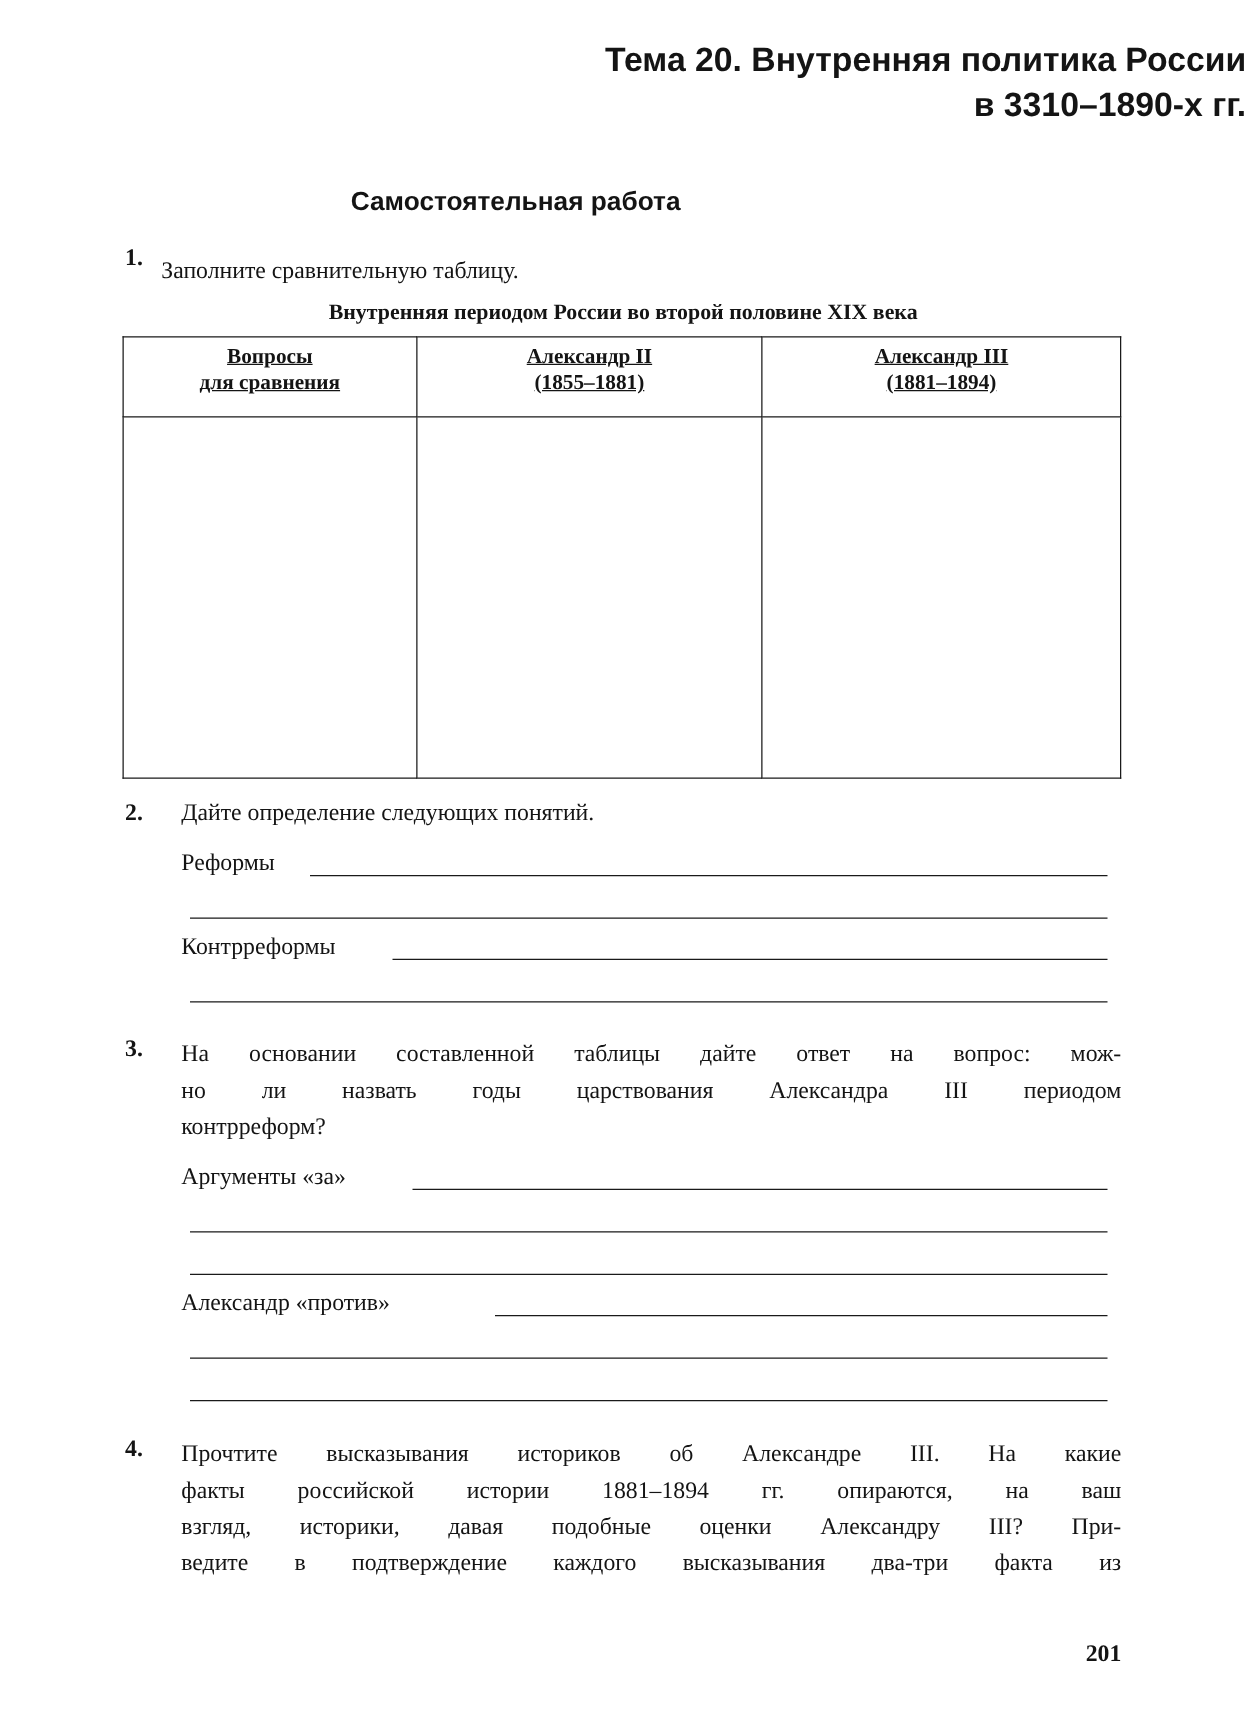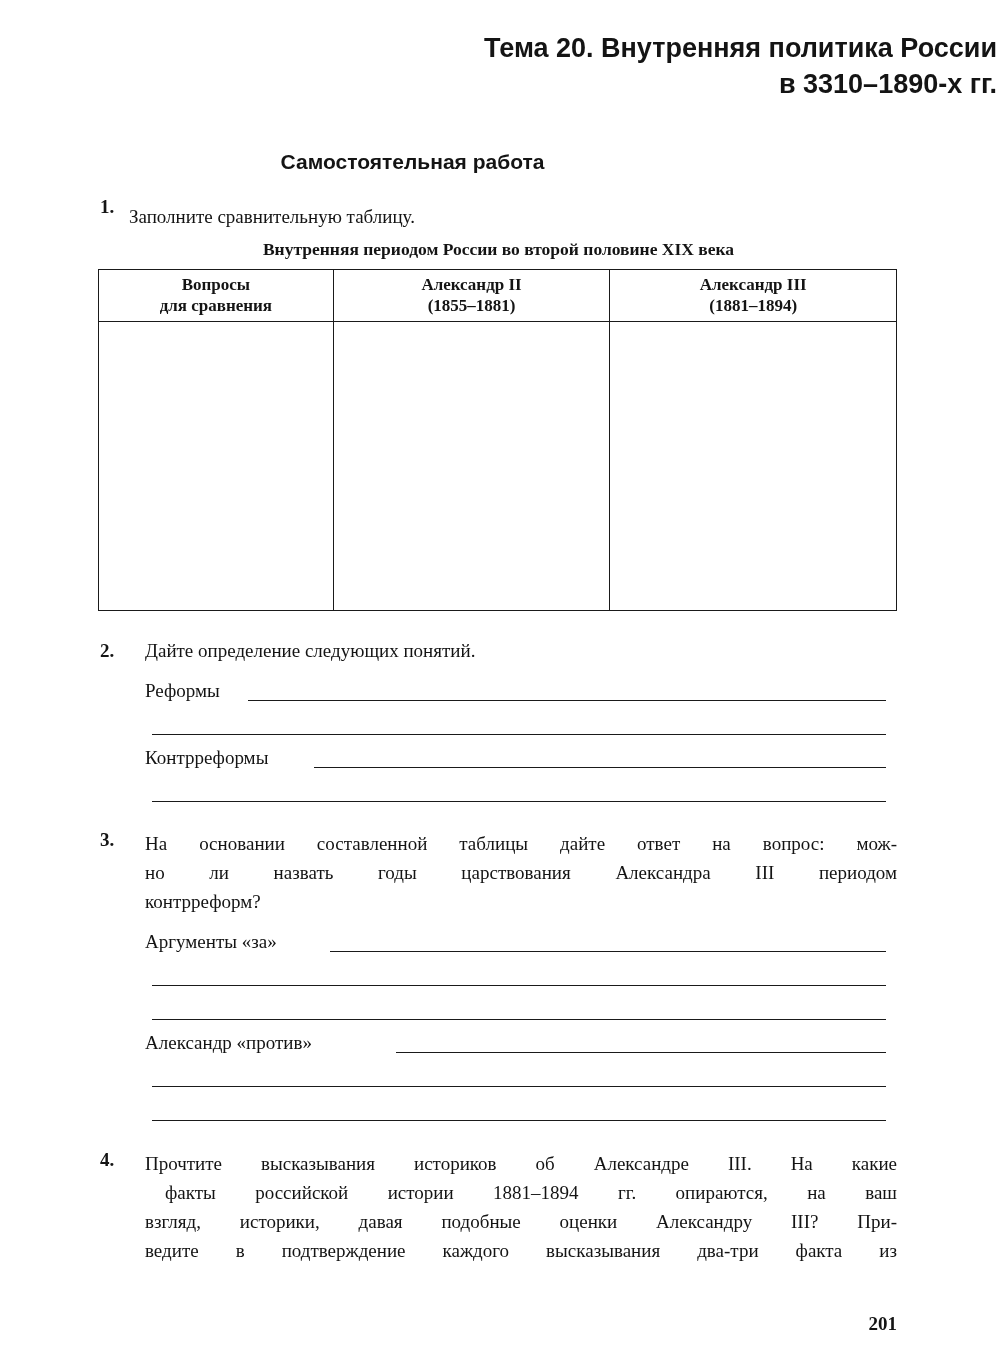--- a/index.html
+++ b/index.html
@@ -8,21 +8,21 @@
   .abs { position:absolute; }
   .title { left:0; width:997px; text-align:right; font-family:"Liberation Sans", sans-serif;
            font-weight:bold; font-size:27px; line-height:36px; top:30px; }
   .subtitle { left:0; width:825px; text-align:center; top:150px; font-family:"Liberation Sans", sans-serif;
               font-weight:bold; font-size:21px; }
   .num { font-weight:bold; font-size:19px; }
   .txt { font-size:19px; }
   .caption { left:0; width:997px; text-align:center; top:239px; font-weight:bold; font-size:17.5px; }
   table.cmp { position:absolute; left:98px; top:269px; width:799px; border-collapse:collapse; }
   table.cmp th { border:1.6px solid #1a1a1a; font-weight:bold; font-size:17px; line-height:21px;
-                 padding:3px 4px 4px; text-align:center; height:44px; }
+                 padding:3px 4px 16px; text-align:center; height:44px;text-decoration:underline; }
   table.cmp td { border:1.6px solid #1a1a1a; height:286px; }
   .line { position:absolute; border-bottom:1.5px solid #1a1a1a; height:0; }
   .para { position:absolute; left:145px; width:752px; font-size:19px; line-height:29px; text-align:justify; }
   .pagenum { right:100px; top:1313px; font-size:19px; font-weight:bold; }
 </style>
 </head>
 <body>
 
 <div class="abs title">
   <div>Тема 20. Внутренняя политика России</div>
@@ -88,18 +88,18 @@
 <div class="line" style="left:152px;top:1019px;width:734px;"></div>
 
 <div class="abs txt" style="left:145px;top:1032px;">Александр «против»</div>
 <div class="line" style="left:396px;top:1052px;width:490px;"></div>
 <div class="line" style="left:152px;top:1086px;width:734px;"></div>
 <div class="line" style="left:152px;top:1120px;width:734px;"></div>
 
 <div class="abs num" style="left:100px;top:1149px;">4.</div>
 <div class="para" style="top:1149px;">
   <div style="text-align-last:justify;">Прочтите высказывания историков об Александре III. На какие</div>
-  <div style="text-align-last:justify;margin-left:20px;">факты российской истории 1881–1894 гг. опираются, на ваш</div>
+  <div style="text-align-last:justify;">факты российской истории 1881–1894 гг. опираются, на ваш</div>
   <div style="text-align-last:justify;">взгляд, историки, давая подобные оценки Александру III? При-</div>
   <div style="text-align-last:justify;">ведите в подтверждение каждого высказывания два-три факта из</div>
 </div>
 
 <div class="abs pagenum">201</div>
 
 </body></html>

